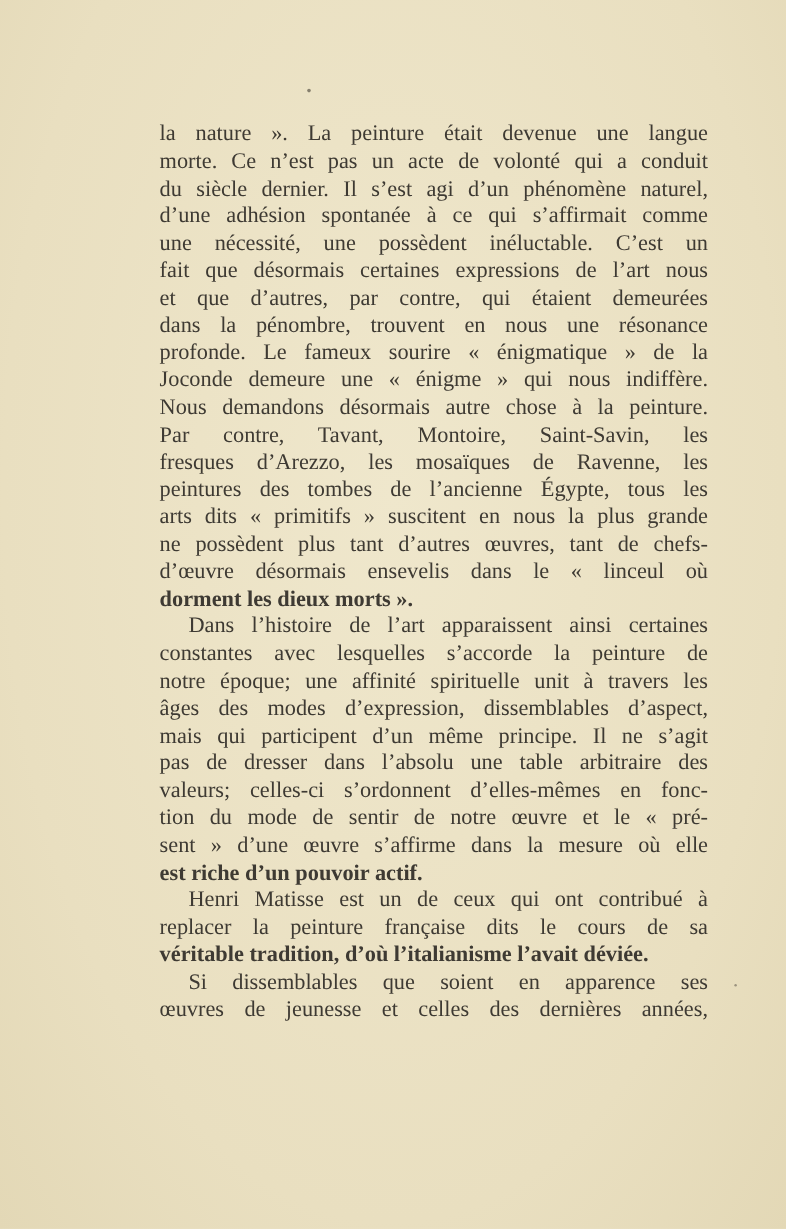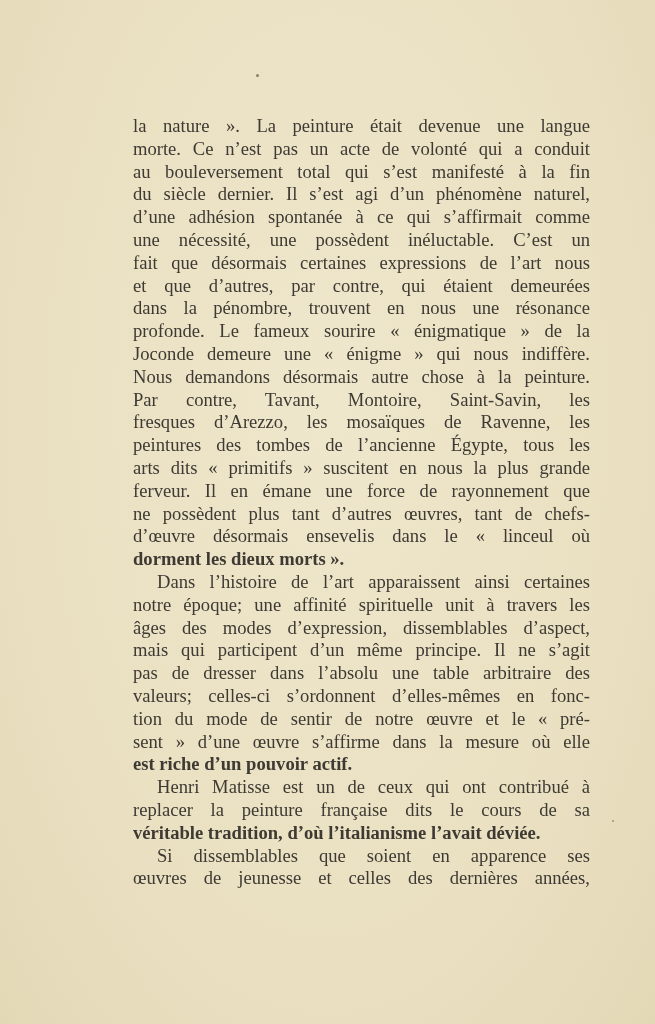--- a/index.html
+++ b/index.html
@@ -6,60 +6,59 @@
     body {
       width: 655px; height: 1024px; overflow: hidden;
       background: #ece3c6;
       background-image: radial-gradient(ellipse at 50% 40%, #efe7cc 0%, #e9dfc0 70%, #e3d8b6 100%);
       position: relative;
     }
     .page { position: absolute; left: 0; top: 0; width: 655px; height: 1024px; }
     .speck { position: absolute; left: 256px; top: 74px; width: 3px; height: 3px; border-radius: 50%; background: #6d6658; opacity: 0.8; }
     .speck2 { position: absolute; left: 612px; top: 820px; width: 2px; height: 2px; border-radius: 50%; background: #7a7264; opacity: 0.7; }
     .text-block {
-      position: absolute; left: 133px; top: 115px; width: 457px;
+      position: absolute; left: 133px; top: 101px; width: 457px;
       font-family: "Liberation Serif", "DejaVu Serif", serif;
       font-size: 18.6px; line-height: 22.8px; color: #3e3a33;
       text-align: justify; hyphens: manual;
     }
     .line { display: block; text-align-last: justify; white-space: nowrap; height: 22.8px; }
     .line.last { text-align-last: left; font-weight: bold; }
     .line.indent { padding-left: 24px; }
   </style>
 </head>
 <body>
 
 <div class="page">
   <div class="speck"></div>
   <div class="speck2"></div>
   <div class="text-block" id="text-block">
       <div>
         <span class="line">la nature ». La peinture était devenue une langue</span>
         <span class="line">morte. Ce n’est pas un acte de volonté qui a conduit</span>
-        <span class="line">au bouleversement total qui s’est manifesté à la fin</span>
         <span class="line">du siècle dernier. Il s’est agi d’un phénomène naturel,</span>
         <span class="line">d’une adhésion spontanée à ce qui s’affirmait comme</span>
         <span class="line">une nécessité, une possèdent inéluctable. C’est un</span>
         <span class="line">fait que désormais certaines expressions de l’art nous</span>
         <span class="line">et que d’autres, par contre, qui étaient demeurées</span>
         <span class="line">dans la pénombre, trouvent en nous une résonance</span>
         <span class="line">profonde. Le fameux sourire « énigmatique » de la</span>
         <span class="line">Joconde demeure une « énigme » qui nous indiffère.</span>
         <span class="line">Nous demandons désormais autre chose à la peinture.</span>
         <span class="line">Par contre, Tavant, Montoire, Saint-Savin, les</span>
         <span class="line">fresques d’Arezzo, les mosaïques de Ravenne, les</span>
         <span class="line">peintures des tombes de l’ancienne Égypte, tous les</span>
         <span class="line">arts dits « primitifs » suscitent en nous la plus grande</span>
-        <span class="line">ferveur. Il en émane une force de rayonnement que</span>
         <span class="line">ne possèdent plus tant d’autres œuvres, tant de chefs-</span>
         <span class="line">d’œuvre désormais ensevelis dans le « linceul où</span>
         <span class="line last">dorment les dieux morts ».</span>
       </div>
       <div>
         <span class="line indent">Dans l’histoire de l’art apparaissent ainsi certaines</span>
+        <span class="line">constantes avec lesquelles s’accorde la peinture de</span>
         <span class="line">notre époque; une affinité spirituelle unit à travers les</span>
         <span class="line">âges des modes d’expression, dissemblables d’aspect,</span>
         <span class="line">mais qui participent d’un même principe. Il ne s’agit</span>
         <span class="line">pas de dresser dans l’absolu une table arbitraire des</span>
         <span class="line">valeurs; celles-ci s’ordonnent d’elles-mêmes en fonc-</span>
         <span class="line">tion du mode de sentir de notre œuvre et le « pré-</span>
         <span class="line">sent » d’une œuvre s’affirme dans la mesure où elle</span>
         <span class="line last">est riche d’un pouvoir actif.</span>
       </div>
       <div>

